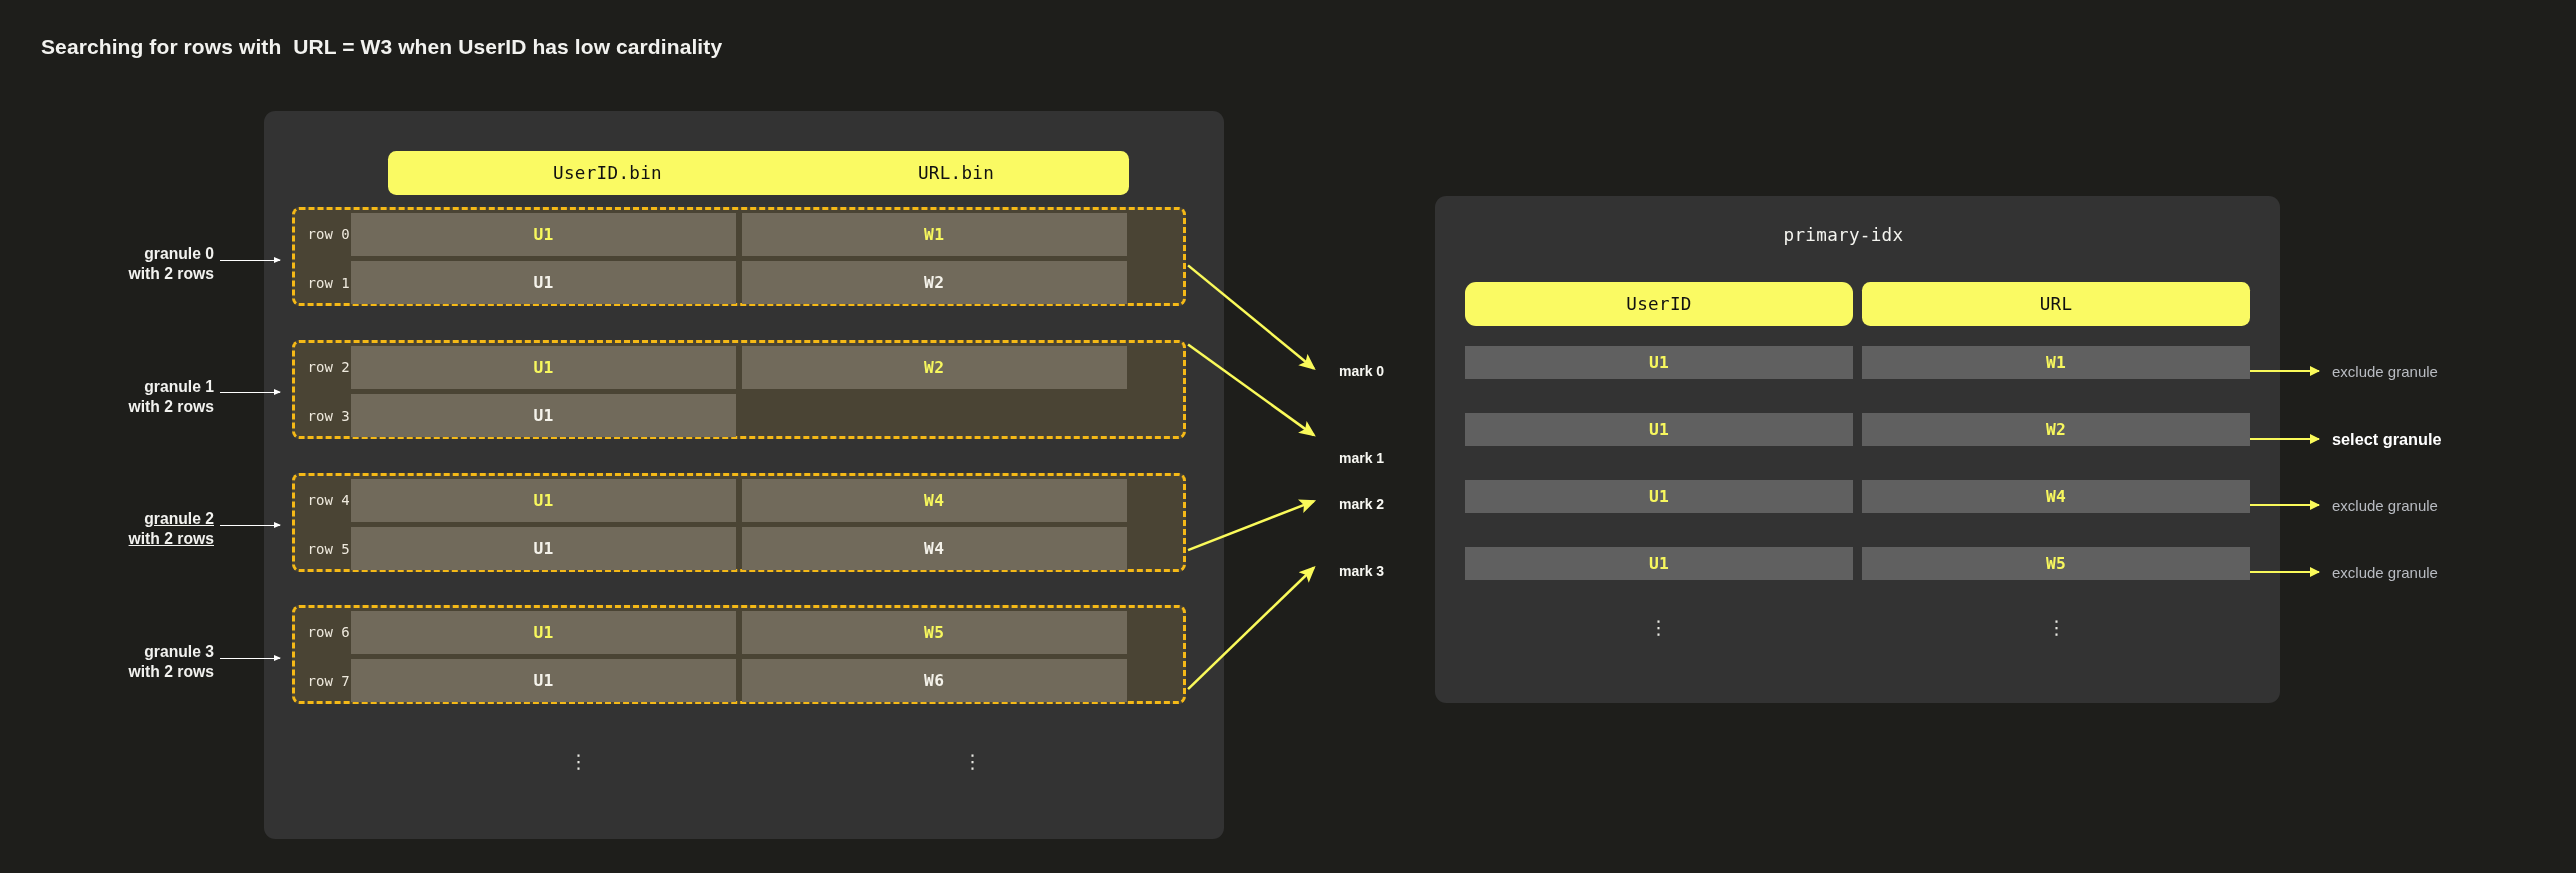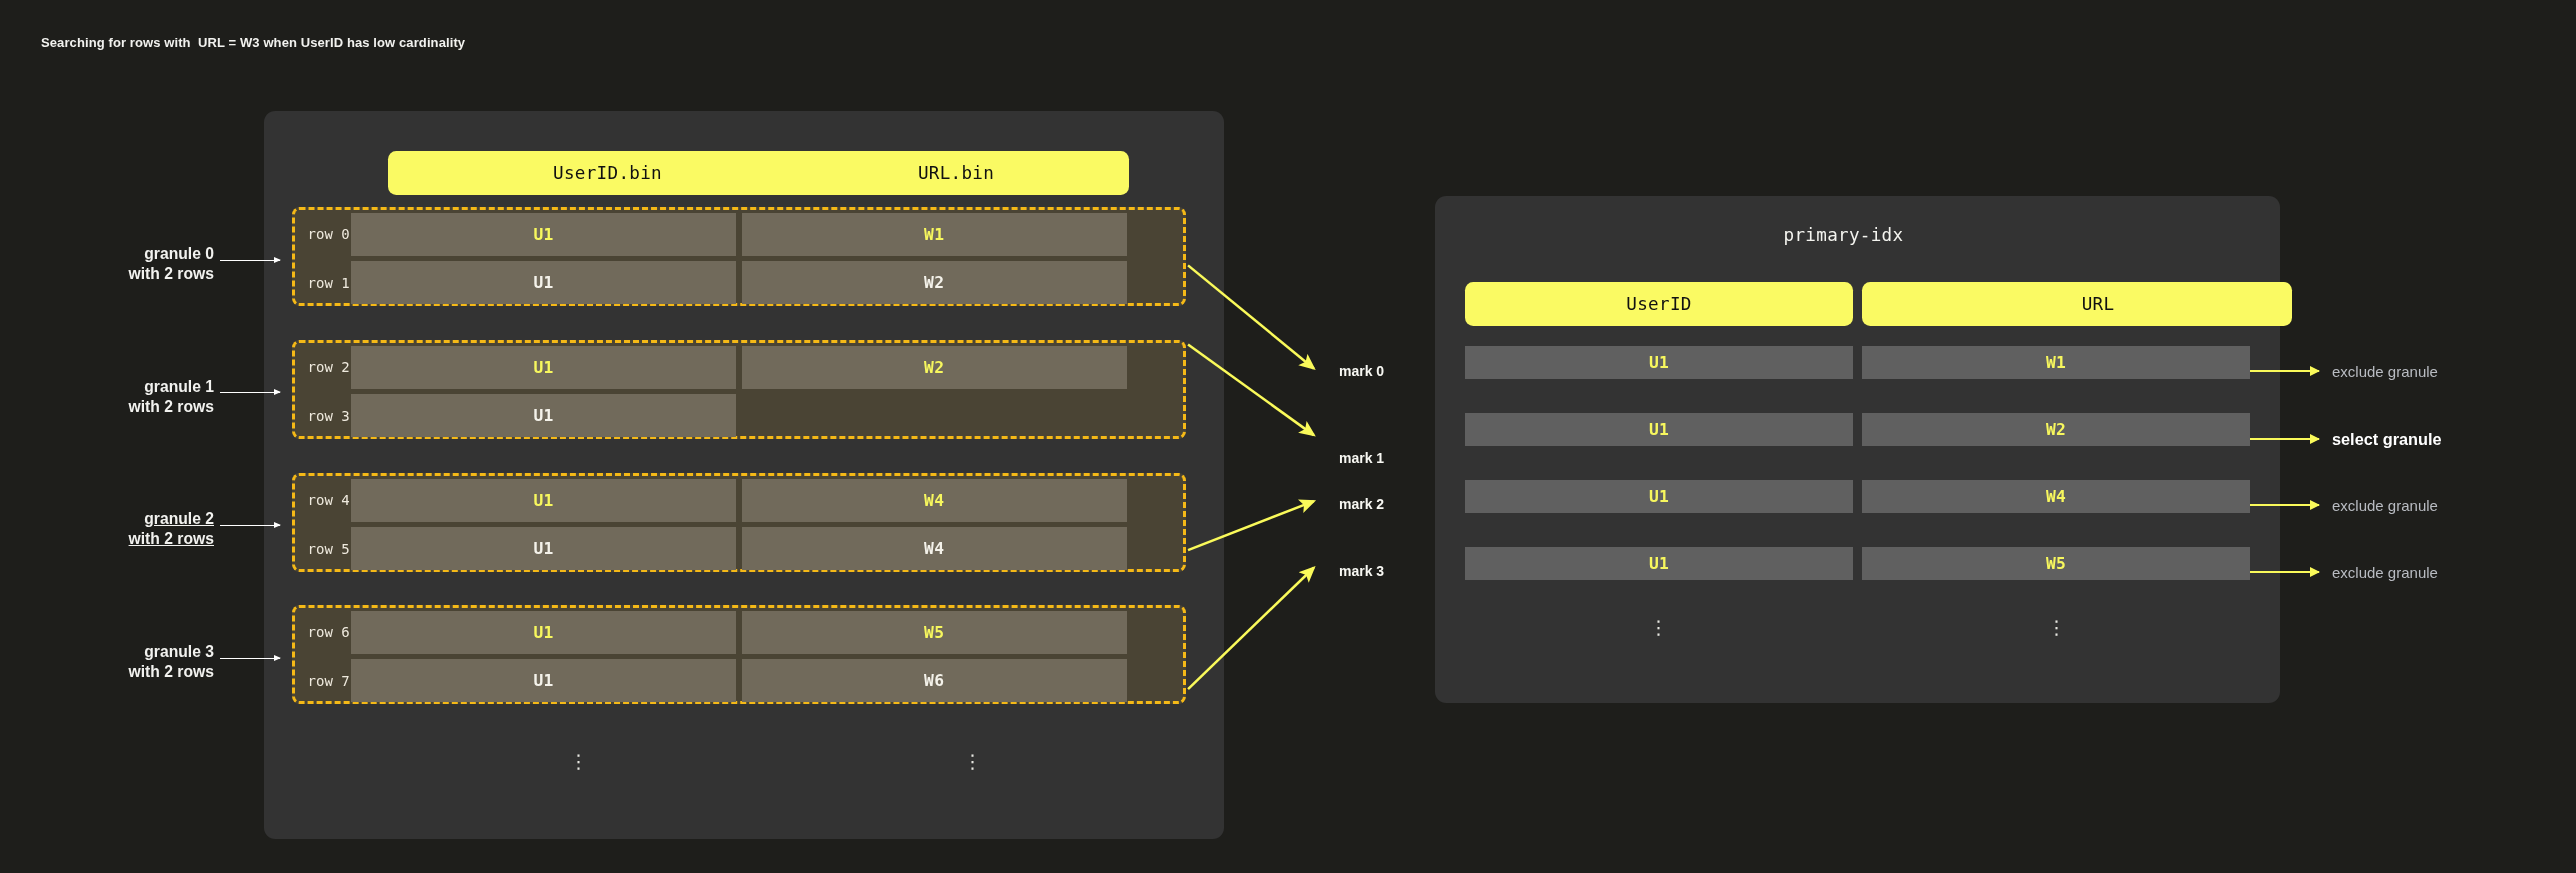--- a/index.html
+++ b/index.html
@@ -8,21 +8,21 @@
     background:#1e1e1b;
     font-family:"Liberation Sans", sans-serif;
     position:relative;
     overflow:hidden;
   }
   .root{position:absolute;left:0;top:0;width:2576px;height:874px;}
 
   
   .title{
     position:absolute;left:41px;top:35px;
-    font-size:13px;font-weight:bold;color:#f2f2ef;
+    font-size:21px;font-weight:bold;color:#f2f2ef;
     letter-spacing:0.1px;white-space:pre;
   }
 
   
   .panel{
     position:absolute;background:#333333;border-radius:11.3px;
   }
   #data-panel{left:264px;top:111px;width:960px;height:728px;}
 
   .colhdr{
@@ -103,22 +103,22 @@
   #mark-3{left:1339px;top:563px;}
 
   
   #idx-panel{left:1435px;top:196px;width:845px;height:507px;}
 
   .idx-title{
     position:absolute;left:1421px;top:225px;width:845px;text-align:center;
     font-family:"DejaVu Sans Mono","Liberation Mono",monospace;
     font-size:17.6px;color:#f4f4ef;letter-spacing:0.3px;
   }
-  #idx-hdr-userid{left:1465px;top:282px;width:388px;}
-  #idx-hdr-url{left:1862px;top:282px;width:388px;padding-left:42px;}
+  #idx-hdr-userid{left:1465px;top:282px;width:388px;border-radius:11px;}
+  #idx-hdr-url{left:1862px;top:282px;width:388px;}
 
   .idxcell{
     position:absolute;height:33px;background:#606060;
     display:flex;align-items:center;justify-content:center;
     font-family:"DejaVu Sans Mono","Liberation Mono",monospace;
     font-size:16.3px;font-weight:bold;color:#f7f75e;letter-spacing:0.3px;
   }
   .idxcell.colA{left:1465px;width:388px;}
   .idxcell.colB{left:1862px;width:388px;}
   .ir0{top:346px;} .ir1{top:413px;} .ir2{top:480px;} .ir3{top:547px;}

